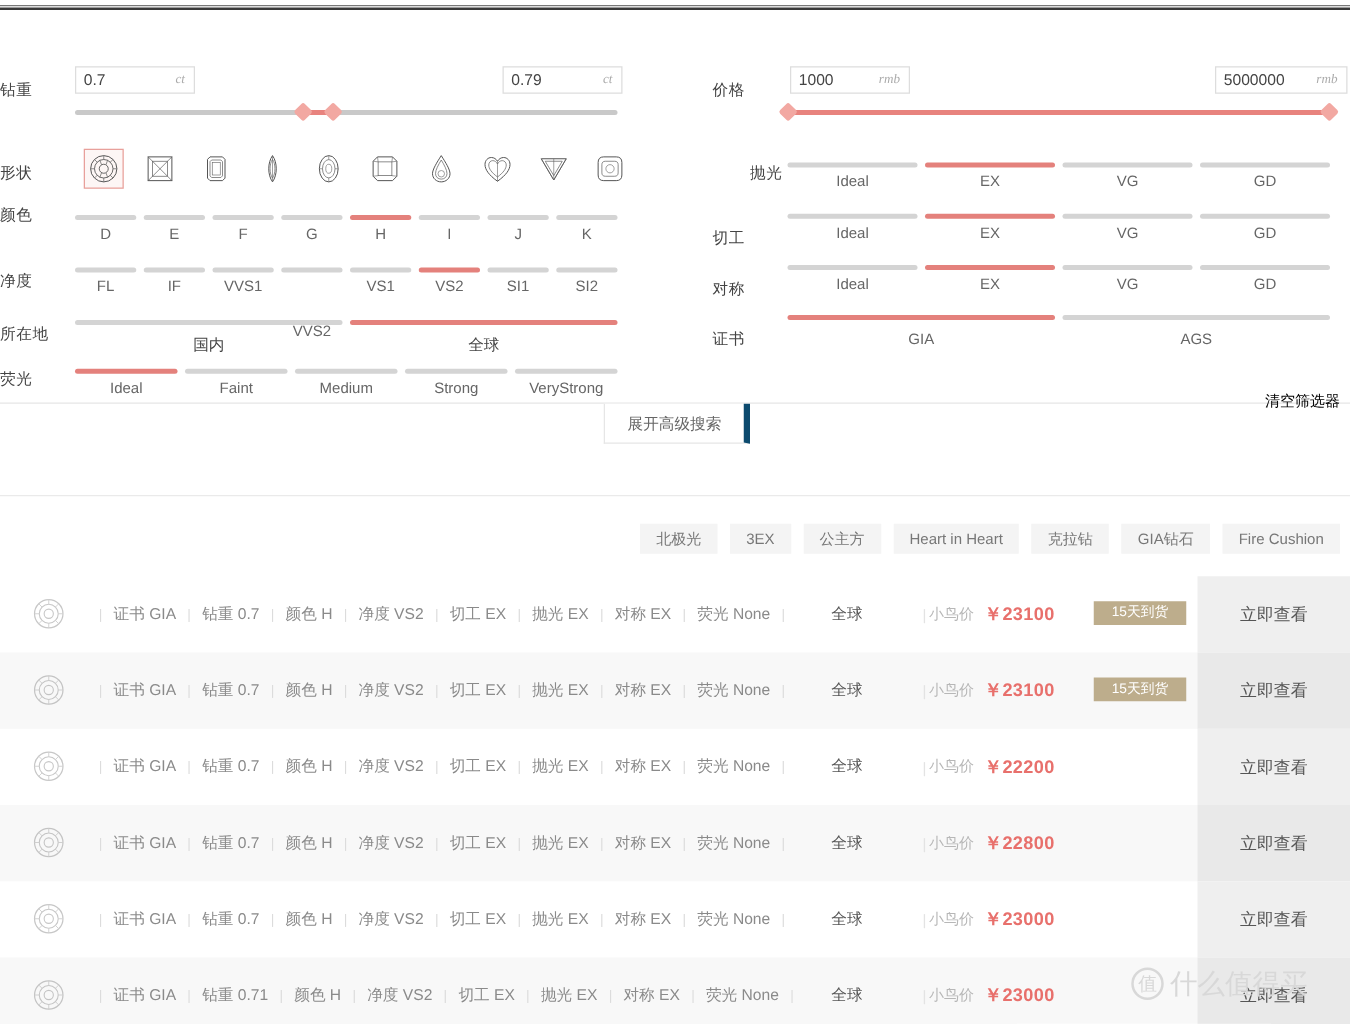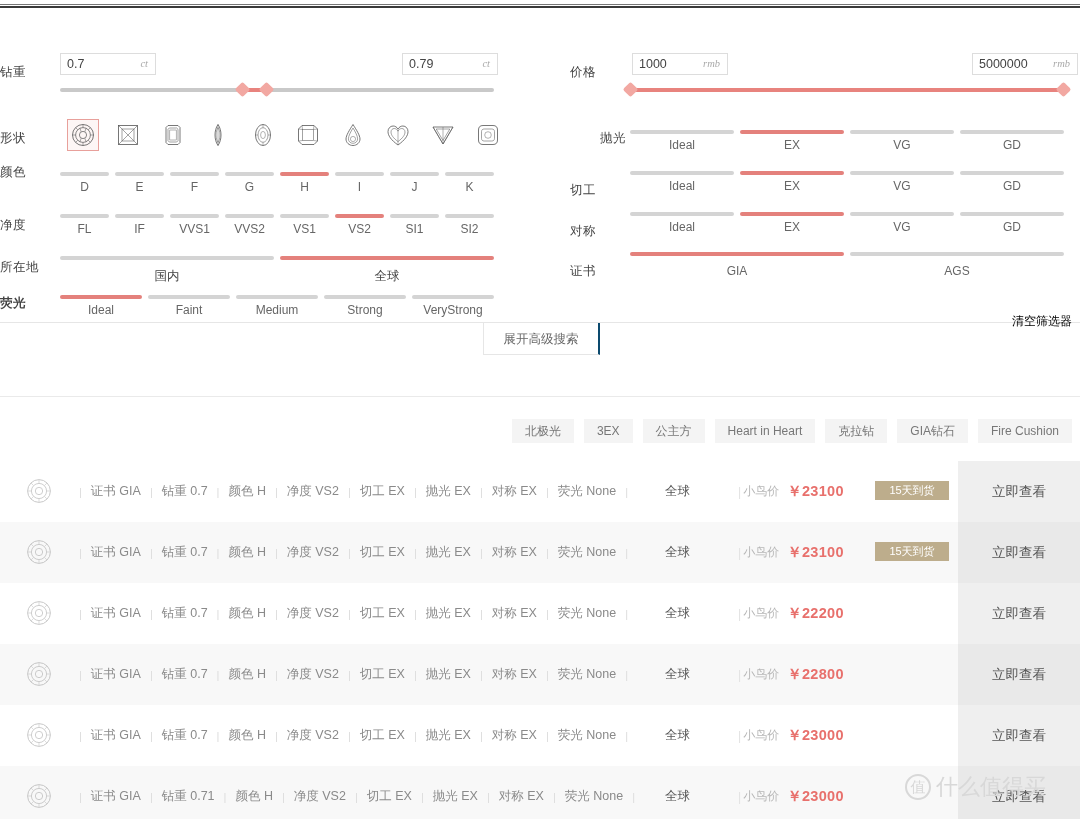--- a/index.html
+++ b/index.html
@@ -49,21 +49,21 @@
   
   .shapes { position:absolute; height:34px; }
   .shape { position:absolute; top:0; width:32px; height:32px; border:1px solid transparent;
      display:flex; align-items:center; justify-content:center; }
   .shape.sel { border:1px solid #e8a09b; background:#fdf6f5; }
   .shape svg { display:block; }
 
   
   .divider { position:absolute; left:0; top:322px; width:1080px; height:1px; background:#e6e6e6; }
   .adv-tab { position:absolute; left:483px; top:323px; width:117px; height:32px;
-     background:#fff; border-left:1px solid #e6e6e6; border-right:2px solid #0c4a6e;
+     background:#fff; border-left:1px solid #e6e6e6; border-right:5px solid #0c4a6e;
      border-bottom:1px solid #e6e6e6; text-align:center; line-height:32px;
      font-size:12.5px; color:#666; }
   .clear-link { position:absolute; right:8px; top:313px; font-size:12px; color:#000000; }
 
   
   .rtabs { position:absolute; left:0; top:362px; width:1080px; height:36px; }
   .rtab { position:absolute; top:0; height:34px; line-height:30px; font-size:13.5px; color:#666; }
   .rtab .num { color:#e8827d; padding:0 2px; }
   .rtab.active { color:#444; }
   .rtab-underline { position:absolute; top:33px; height:2px; background:#e8827d; }
@@ -268,40 +268,40 @@
 
       <div class="flabel" style="top:197px;">净度</div>
       <div class="seg-wrap" id="seg-clarity" style="left:60px; top:194px; width:434px;">
           <div class="seg" style="left: 0px; width: 49px;"></div>
           <div class="seg-lab" style="left: 0px; width: 49px;">FL</div>
           <div class="seg" style="left: 55px; width: 49px;"></div>
           <div class="seg-lab" style="left: 55px; width: 49px;">IF</div>
           <div class="seg" style="left: 110px; width: 49px;"></div>
           <div class="seg-lab" style="left: 110px; width: 49px;">VVS1</div>
           <div class="seg" style="left: 165px; width: 49px;"></div>
-          <div class="seg-lab" style="left: 165px; width: 49px;">VVS2</div>
+          <div class="seg-lab" style="left: 165px; width: 49px; margin-top: 36px;">VVS2</div>
           <div class="seg" style="left: 220px; width: 49px;"></div>
           <div class="seg-lab" style="left: 220px; width: 49px;">VS1</div>
           <div class="seg on" style="left: 275px; width: 49px;"></div>
           <div class="seg-lab" style="left: 275px; width: 49px;">VS2</div>
           <div class="seg" style="left: 330px; width: 49px;"></div>
           <div class="seg-lab" style="left: 330px; width: 49px;">SI1</div>
           <div class="seg" style="left: 385px; width: 49px;"></div>
           <div class="seg-lab" style="left: 385px; width: 49px;">SI2</div>
         </div>
 
       <div class="flabel" style="top:239px;">所在地</div>
       <div class="seg-wrap" id="seg-location" style="left:60px; top:236px; width:434px;">
           <div class="seg" style="left: 0px; width: 214px;"></div>
           <div class="seg-lab cn" style="left: 0px; width: 214px; top: 12px;">国内</div>
           <div class="seg on" style="left: 220px; width: 214px;"></div>
           <div class="seg-lab cn" style="left: 220px; width: 214px; top: 12px;">全球</div>
         </div>
 
-      <div class="flabel" style="top:275px;font-weight:bold;">荧光</div>
+      <div class="flabel" style="top:275px;">荧光</div>
       <div class="seg-wrap" id="seg-fluor" style="left:60px; top:275px; width:434px;">
           <div class="seg on" style="left: 0px; width: 82px;"></div>
           <div class="seg-lab" style="left: 0px; width: 82px;">Ideal</div>
           <div class="seg" style="left: 88px; width: 82px;"></div>
           <div class="seg-lab" style="left: 88px; width: 82px;">Faint</div>
           <div class="seg" style="left: 176px; width: 82px;"></div>
           <div class="seg-lab" style="left: 176px; width: 82px;">Medium</div>
           <div class="seg" style="left: 264px; width: 82px;"></div>
           <div class="seg-lab" style="left: 264px; width: 82px;">Strong</div>
           <div class="seg" style="left: 352px; width: 82px;"></div>

